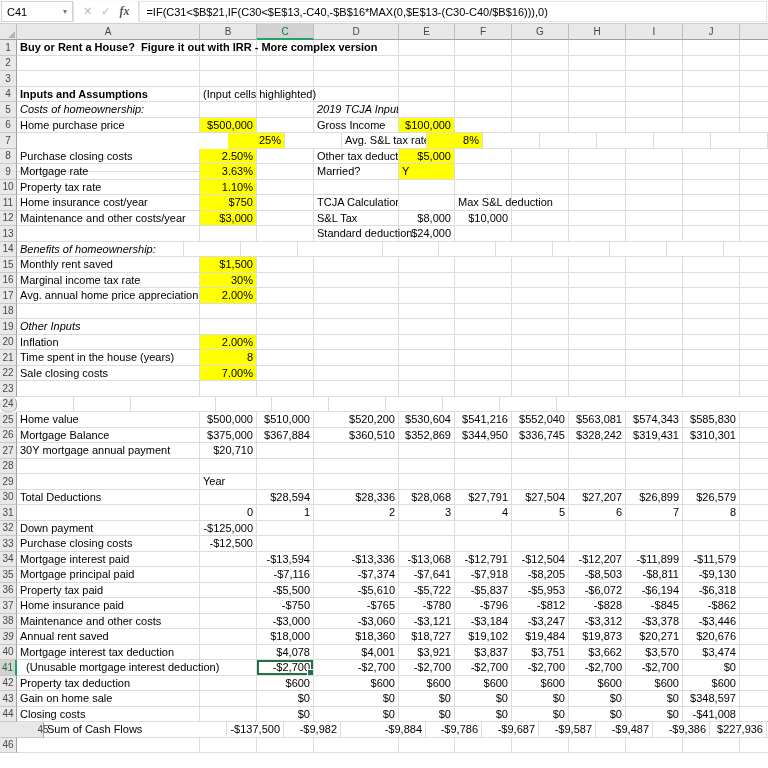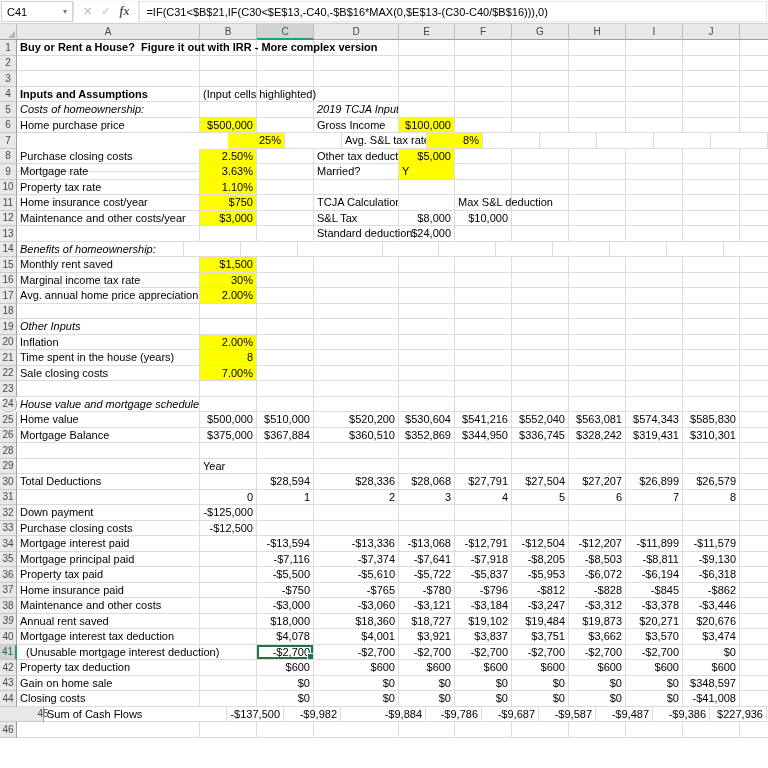--- a/index.html
+++ b/index.html
@@ -421,21 +421,20 @@
         <div class="cell" style="width: 56px;"></div>
         <div class="cell" style="width: 57px;"></div>
         <div class="cell" style="width: 57px;"></div>
         <div class="cell" style="width: 57px;"></div>
         <div class="cell" style="width: 57px;"></div>
         <div class="cell" style="width: 57px;"></div>
         <div class="cell stub"></div>
       </div>
       <div class="grid-row">
         <div class="row-hdr" style="width: 17px; border-radius: 6px;">24</div>
-        <div class="cell i" style="width: 183px;">House value and mortgage schedule</div>
         <div class="cell" style="width: 57px;"></div>
         <div class="cell" style="width: 57px;"></div>
         <div class="cell" style="width: 85px;"></div>
         <div class="cell" style="width: 56px;"></div>
         <div class="cell" style="width: 57px;"></div>
         <div class="cell" style="width: 57px;"></div>
         <div class="cell" style="width: 57px;"></div>
         <div class="cell" style="width: 57px;"></div>
         <div class="cell" style="width: 57px;"></div>
         <div class="cell stub"></div>
@@ -462,20 +461,34 @@
         <div class="cell num" style="width: 85px;">$360,510</div>
         <div class="cell num" style="width: 56px;">$352,869</div>
         <div class="cell num" style="width: 57px;">$344,950</div>
         <div class="cell num" style="width: 57px;">$336,745</div>
         <div class="cell num" style="width: 57px;">$328,242</div>
         <div class="cell num" style="width: 57px;">$319,431</div>
         <div class="cell num" style="width: 57px;">$310,301</div>
         <div class="cell stub"></div>
       </div>
       <div class="grid-row">
+        <div class="row-hdr" style="width: 17px;">27</div>
+        <div class="cell" style="width: 183px;">30Y mortgage annual payment</div>
+        <div class="cell num" style="width: 57px;">$20,710</div>
+        <div class="cell" style="width: 57px;"></div>
+        <div class="cell" style="width: 85px;"></div>
+        <div class="cell" style="width: 56px;"></div>
+        <div class="cell" style="width: 57px;"></div>
+        <div class="cell" style="width: 57px;"></div>
+        <div class="cell" style="width: 57px;"></div>
+        <div class="cell" style="width: 57px;"></div>
+        <div class="cell" style="width: 57px;"></div>
+        <div class="cell stub"></div>
+      </div>
+      <div class="grid-row">
         <div class="row-hdr" style="width: 17px;">28</div>
         <div class="cell" style="width: 183px;"></div>
         <div class="cell" style="width: 57px;"></div>
         <div class="cell" style="width: 57px;"></div>
         <div class="cell" style="width: 85px;"></div>
         <div class="cell" style="width: 56px;"></div>
         <div class="cell" style="width: 57px;"></div>
         <div class="cell" style="width: 57px;"></div>
         <div class="cell" style="width: 57px;"></div>
         <div class="cell" style="width: 57px;"></div>

